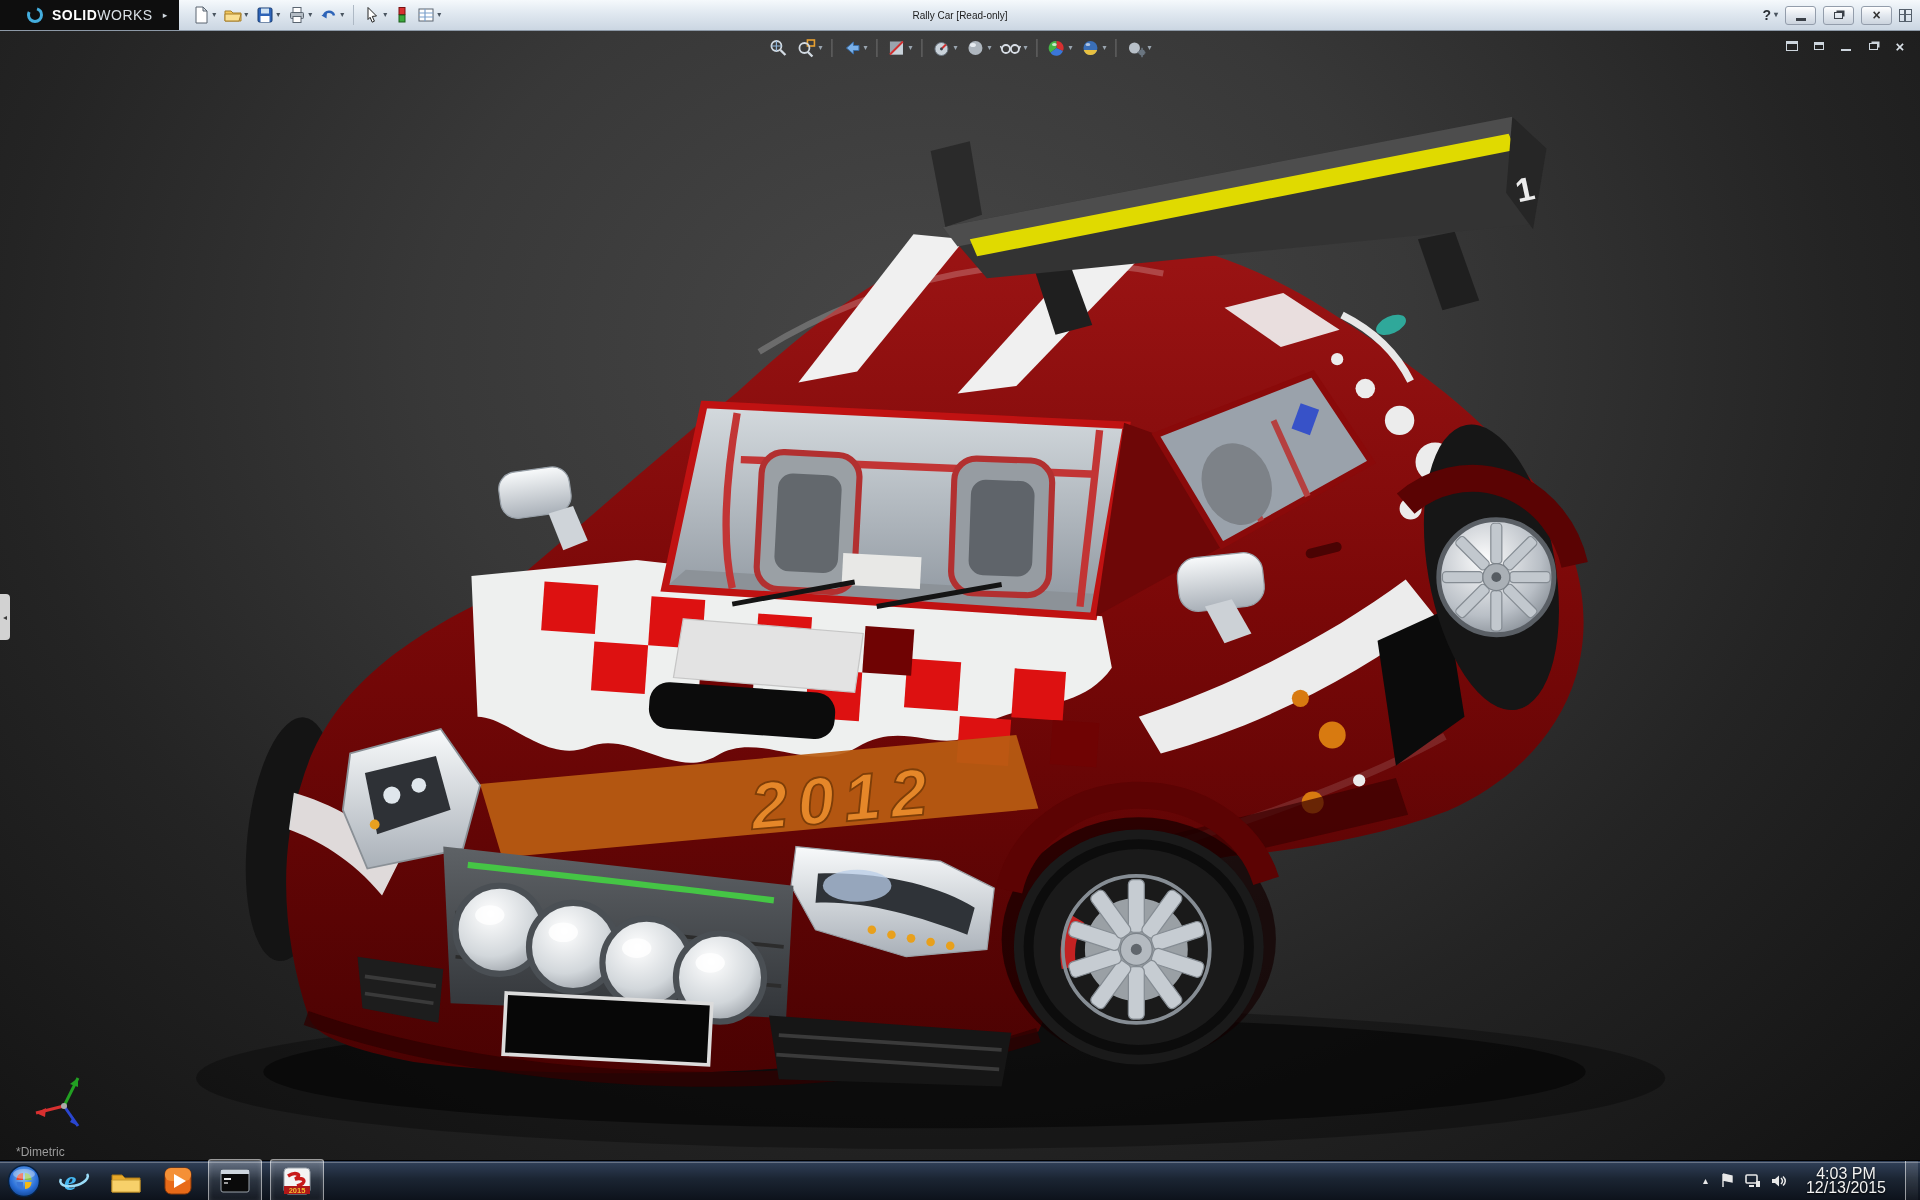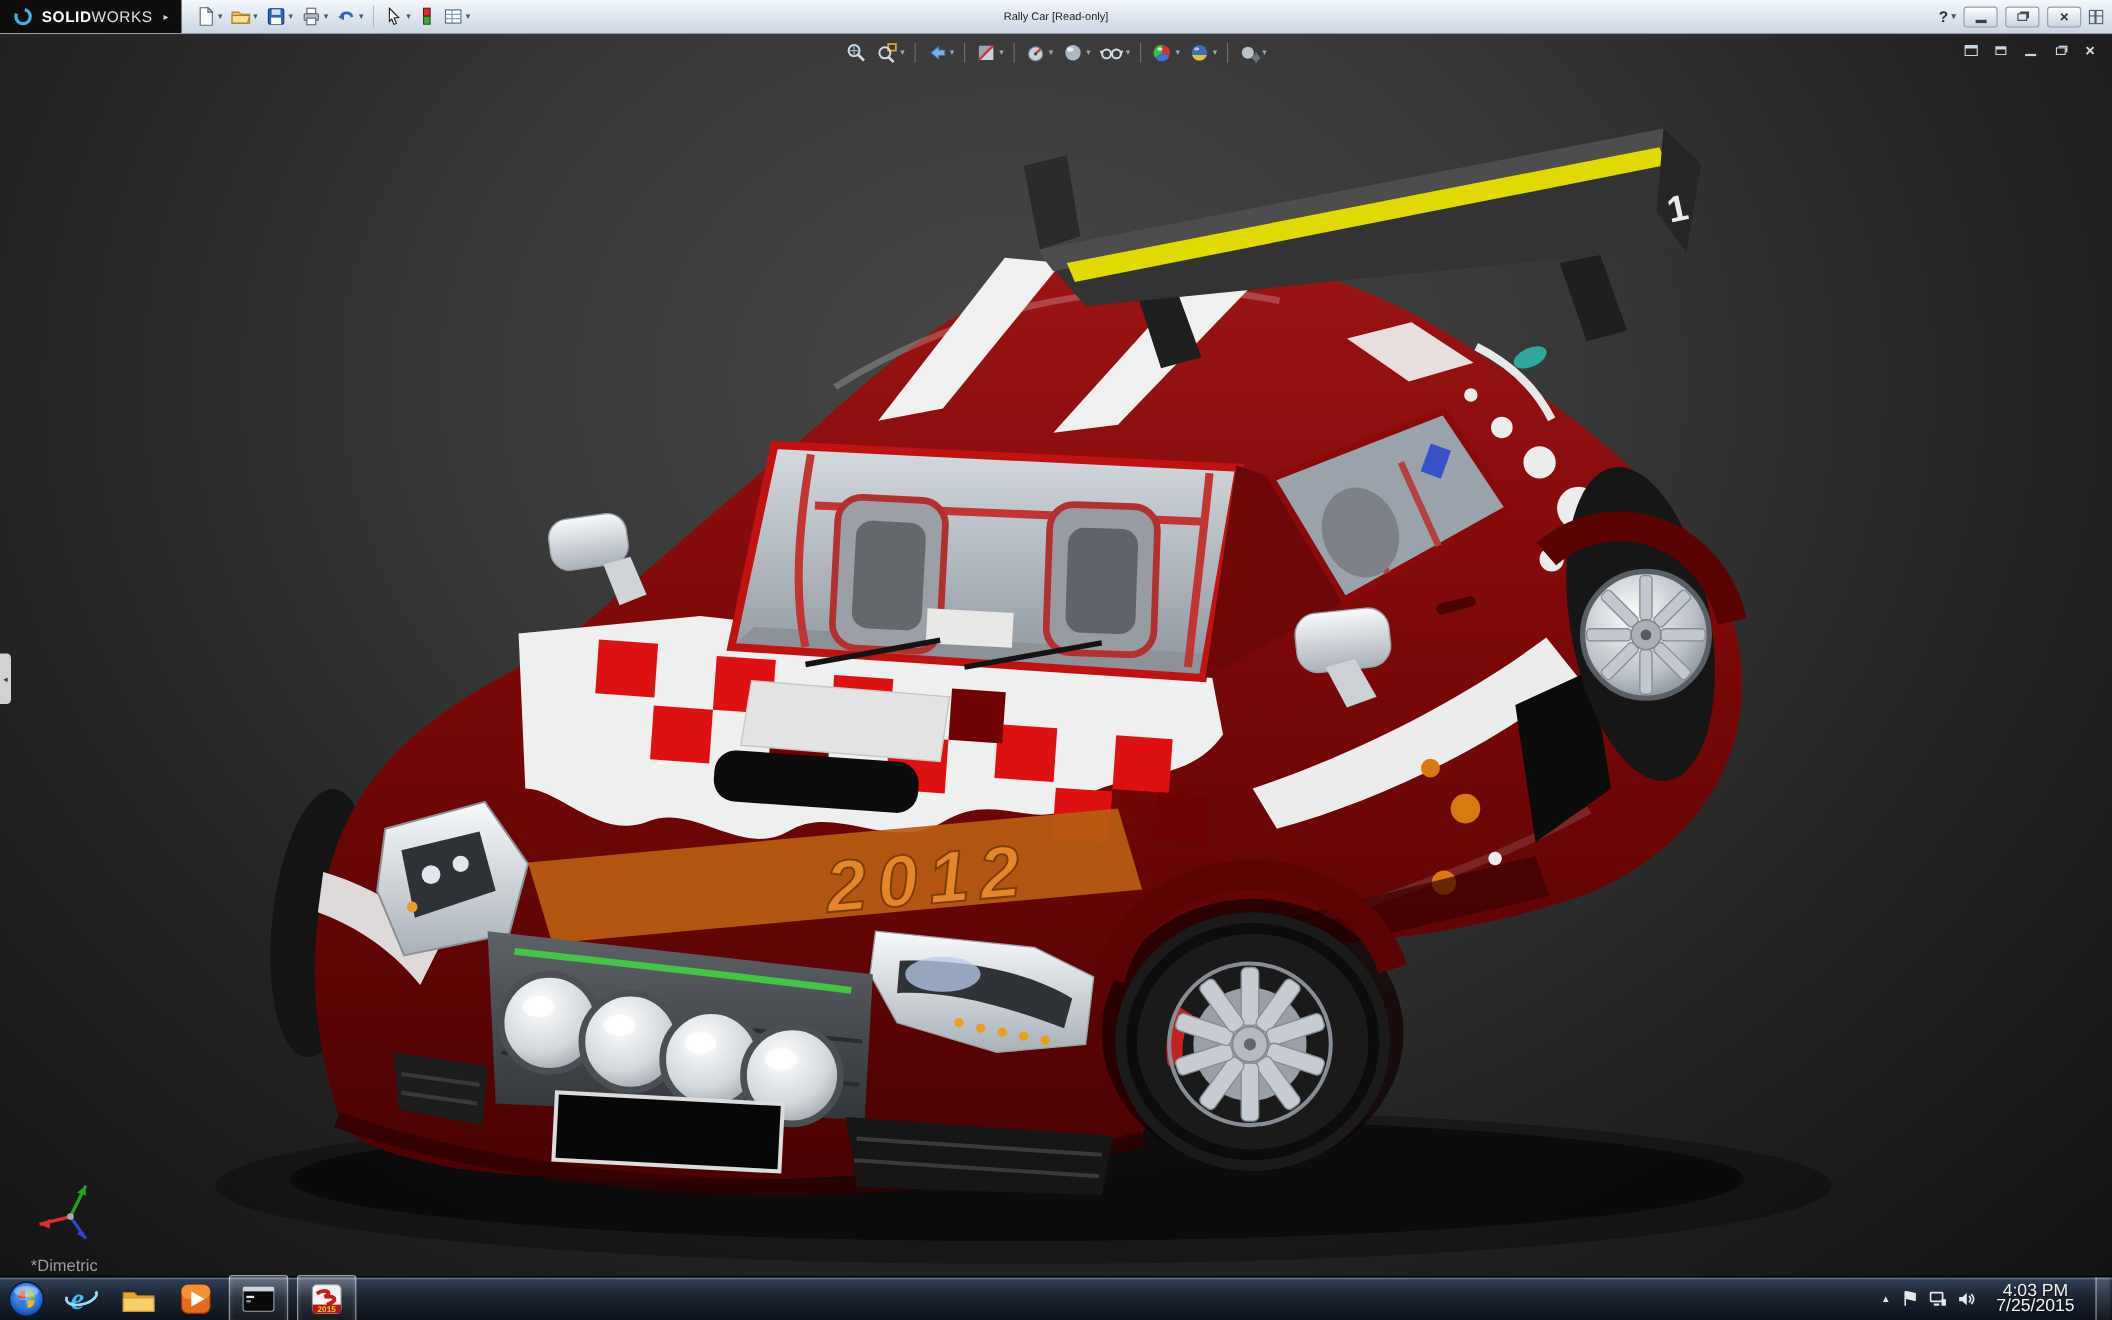--- a/index.html
+++ b/index.html
@@ -4,21 +4,21 @@
 <style>
   * { margin:0; padding:0; box-sizing:border-box; }
   html,body { width:1920px; height:1200px; overflow:hidden; background:#000;
               font-family:"Liberation Sans", sans-serif; }
 
   
   .titlebar { position:absolute; top:0; left:0; right:0; height:31px; z-index:10;
     background:linear-gradient(#f5f9fc,#e0e8f0 45%,#cbd6e2);
     border-bottom:1px solid #8d99a7; display:flex; align-items:center; }
   .brand-block { height:100%; background:#0e0e0e; display:flex; align-items:center;
-    padding:0 12px 0 11px; gap:7px; }
+    padding:0 12px 0 25px; gap:7px; }
   .brand-text { color:#fff; font-weight:bold; font-size:14px; letter-spacing:.5px; white-space:nowrap; }
   .brand-text .light { font-weight:normal; color:#d9e0e6; }
   .brand-arrow { color:#cfd6dd; font-size:9px; margin-left:3px; }
   .tb-tools { display:flex; align-items:center; margin-left:10px; gap:2px; }
   .tb-btn { display:flex; align-items:center; gap:2px; padding:2px 3px; border-radius:3px; height:26px; }
   .dd { font-size:8px; color:#4a5560; line-height:1; }
   .tb-sep { width:1px; height:20px; background:#aeb9c5; margin:0 4px; }
   .win-title { position:absolute; left:50%; transform:translateX(-50%);
     font-size:10px; color:#1c1c1c; white-space:nowrap; }
   .tb-right { margin-left:auto; display:flex; align-items:center; gap:7px; padding-right:8px; }
@@ -50,21 +50,21 @@
   .dc-win { width:12px; height:10px; border:1.5px solid #cdd5dd; border-top-width:3px; }
   .dc-win.small { width:10px; height:8px; }
   .dc-min { width:10px; height:2.5px; background:#cdd5dd; margin-top:8px; }
   .dc-restore { width:9px; height:7px; border:1.5px solid #cdd5dd; box-shadow:2px -2px 0 -0.5px #cdd5dd; }
   .dc-close { font-size:15px; font-weight:bold; color:#d8dfe6; line-height:1; }
 
   .left-tab { position:absolute; left:0; top:563px; width:10px; height:46px;
     background:#d2d2d2; border-radius:0 4px 4px 0; display:flex; align-items:center;
     justify-content:center; font-size:8px; color:#3a3a3a; z-index:6; }
 
-  .orientation { position:absolute; left:28px; bottom:1px; color:#9b9b9b; font-size:15px; z-index:6; }
+  .orientation { position:absolute; left:16px; bottom:1px; color:#9b9b9b; font-size:12px; z-index:6; }
   .triad { position:absolute; left:26px; bottom:20px; z-index:6; }
 
   
   .taskbar { position:absolute; bottom:0; left:0; right:0; height:40px; z-index:20;
     background:linear-gradient(#31415a 0%, #1b2533 45%, #0d121b 100%);
     border-top:1px solid #000; display:flex; align-items:center; }
   .taskbar::before { content:""; position:absolute; top:1px; left:0; right:0; height:1px;
     background:rgba(255,255,255,.28); }
   .start-btn { width:48px; height:40px; display:flex; align-items:center; justify-content:center; }
   .tb-app { width:52px; height:40px; display:flex; align-items:center; justify-content:center; }
@@ -628,17 +628,17 @@
       <rect x="1" y="1" width="11" height="8" rx="1" fill="none" stroke="#e8e8e8" stroke-width="1.6"></rect>
       <rect x="4" y="11" width="5" height="2" fill="#e8e8e8"></rect>
       <rect x="11" y="7" width="4" height="6" fill="#e8e8e8"></rect>
     </svg>
     <svg width="16" height="14" viewBox="0 0 16 14">
       <polygon points="1,5 4,5 8,1.5 8,12.5 4,9 1,9" fill="#e8e8e8"></polygon>
       <path d="M10 4 C12 6 12 8 10 10 M12 2.5 C15 5.5 15 8.5 12 11.5" fill="none" stroke="#e8e8e8" stroke-width="1.5"></path>
     </svg>
     <div class="clock">
       <div>4:03 PM</div>
-      <div>7/25/2015</div>
+      <div>12/13/2015</div>
     </div>
     <div class="show-desktop"></div>
   </div>
 </div>
 
 </body></html>

